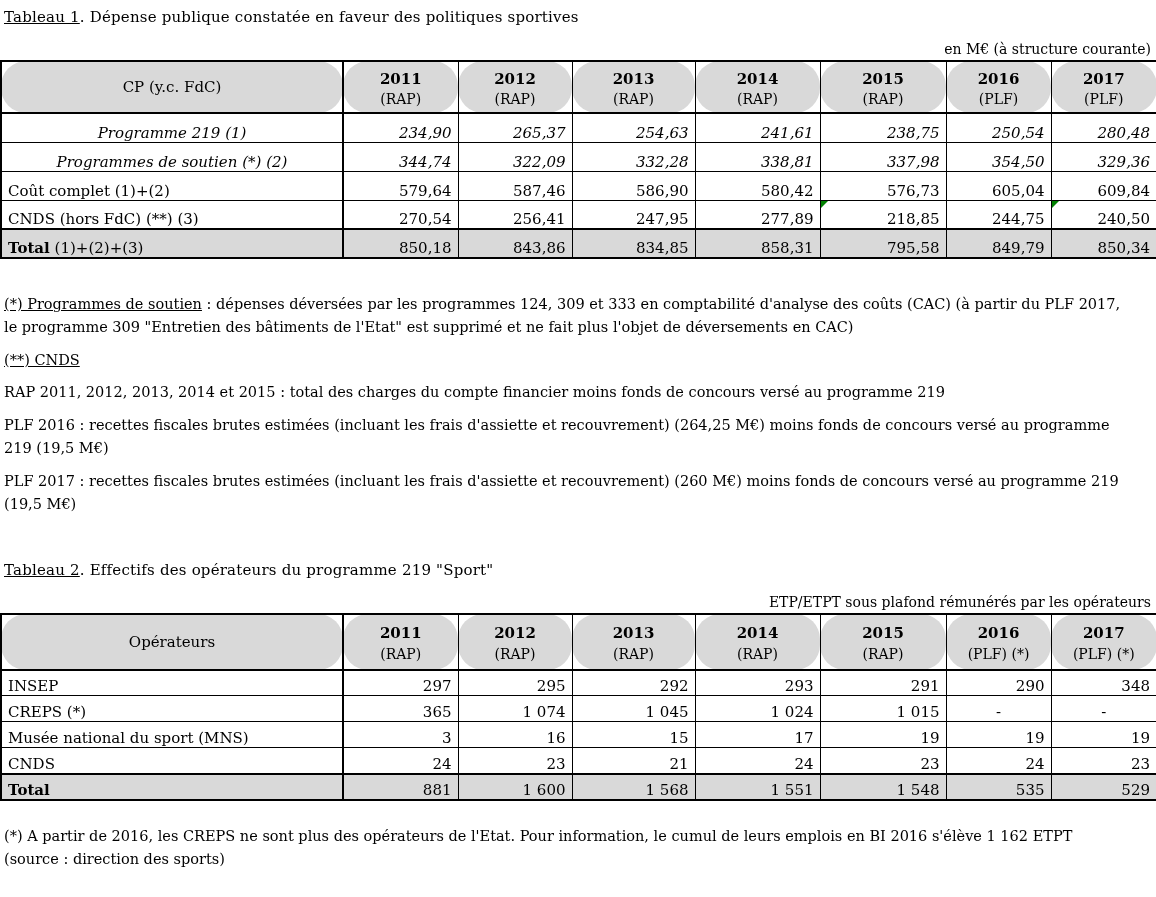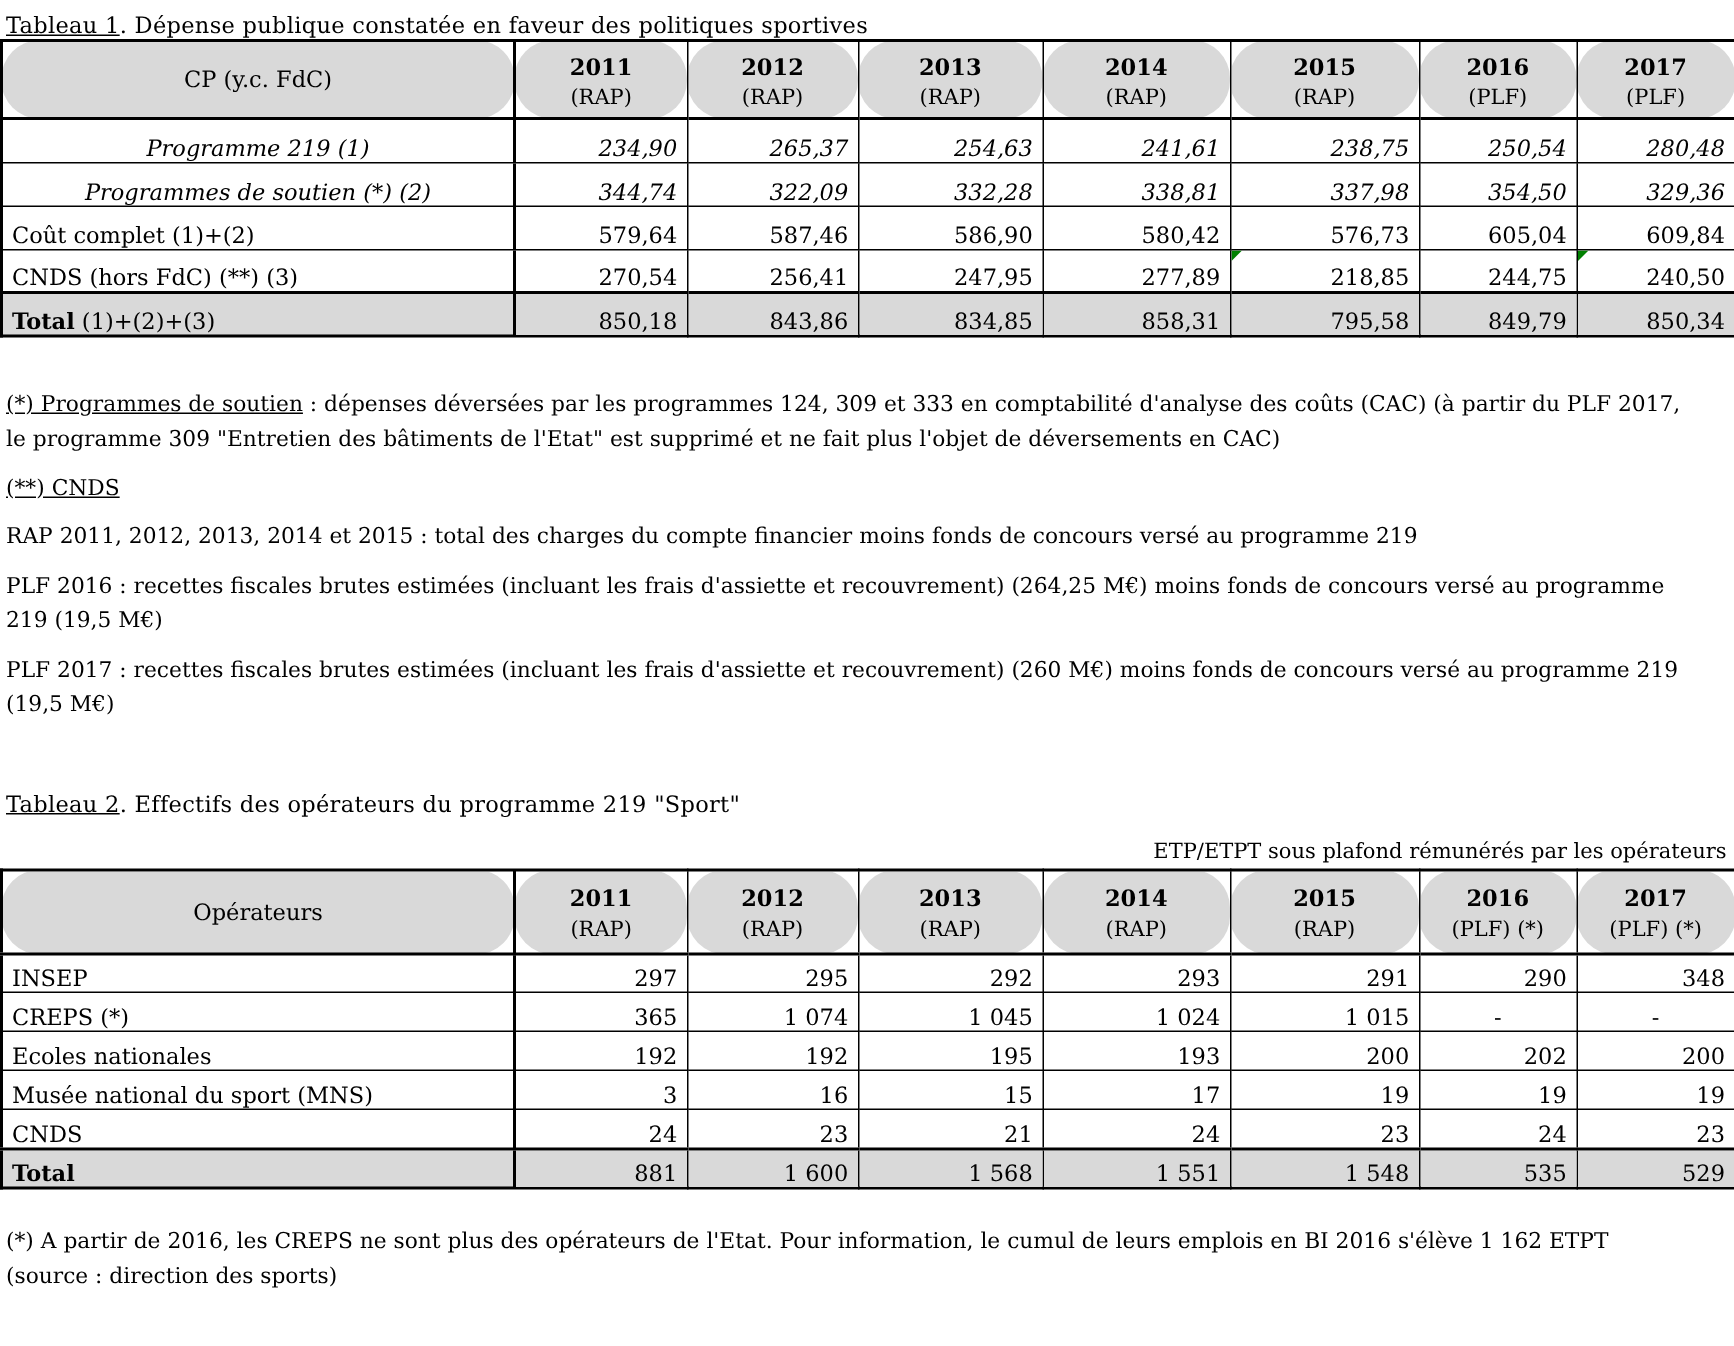--- a/index.html
+++ b/index.html
@@ -45,20 +45,21 @@
 </style>
 </head>
 <body>
 
 <div class="page">
 
   <div class="doc-title">
     <span class="u">Tableau 1</span><span>. Dépense publique constatée en faveur des politiques sportives</span>
   </div>
 
+  <div class="unit-note">en M€ (à structure courante)</div>
 
   <table class="data-table t1" id="table1">
       <colgroup>
         <col style="width: 342px;">
         <col style="width: 115px;">
         <col style="width: 114px;">
         <col style="width: 123px;">
         <col style="width: 125px;">
         <col style="width: 126px;">
         <col style="width: 105px;">
@@ -235,30 +236,20 @@
           <td class="rowlabel">CREPS (*)</td>
           <td class="val"><span>365</span></td>
           <td class="val"><span>1 074</span></td>
           <td class="val"><span>1 045</span></td>
           <td class="val"><span>1 024</span></td>
           <td class="val"><span>1 015</span></td>
           <td class="val center"><span>-</span></td>
           <td class="val center"><span>-</span></td>
         </tr>
         <tr class="">
-          <td class="rowlabel">Ecoles nationales</td>
-          <td class="val"><span>192</span></td>
-          <td class="val"><span>192</span></td>
-          <td class="val"><span>195</span></td>
-          <td class="val"><span>193</span></td>
-          <td class="val"><span>200</span></td>
-          <td class="val"><span>202</span></td>
-          <td class="val"><span>200</span></td>
-        </tr>
-        <tr class="">
           <td class="rowlabel">Musée national du sport (MNS)</td>
           <td class="val"><span>3</span></td>
           <td class="val"><span>16</span></td>
           <td class="val"><span>15</span></td>
           <td class="val"><span>17</span></td>
           <td class="val"><span>19</span></td>
           <td class="val"><span>19</span></td>
           <td class="val"><span>19</span></td>
         </tr>
         <tr class="">

